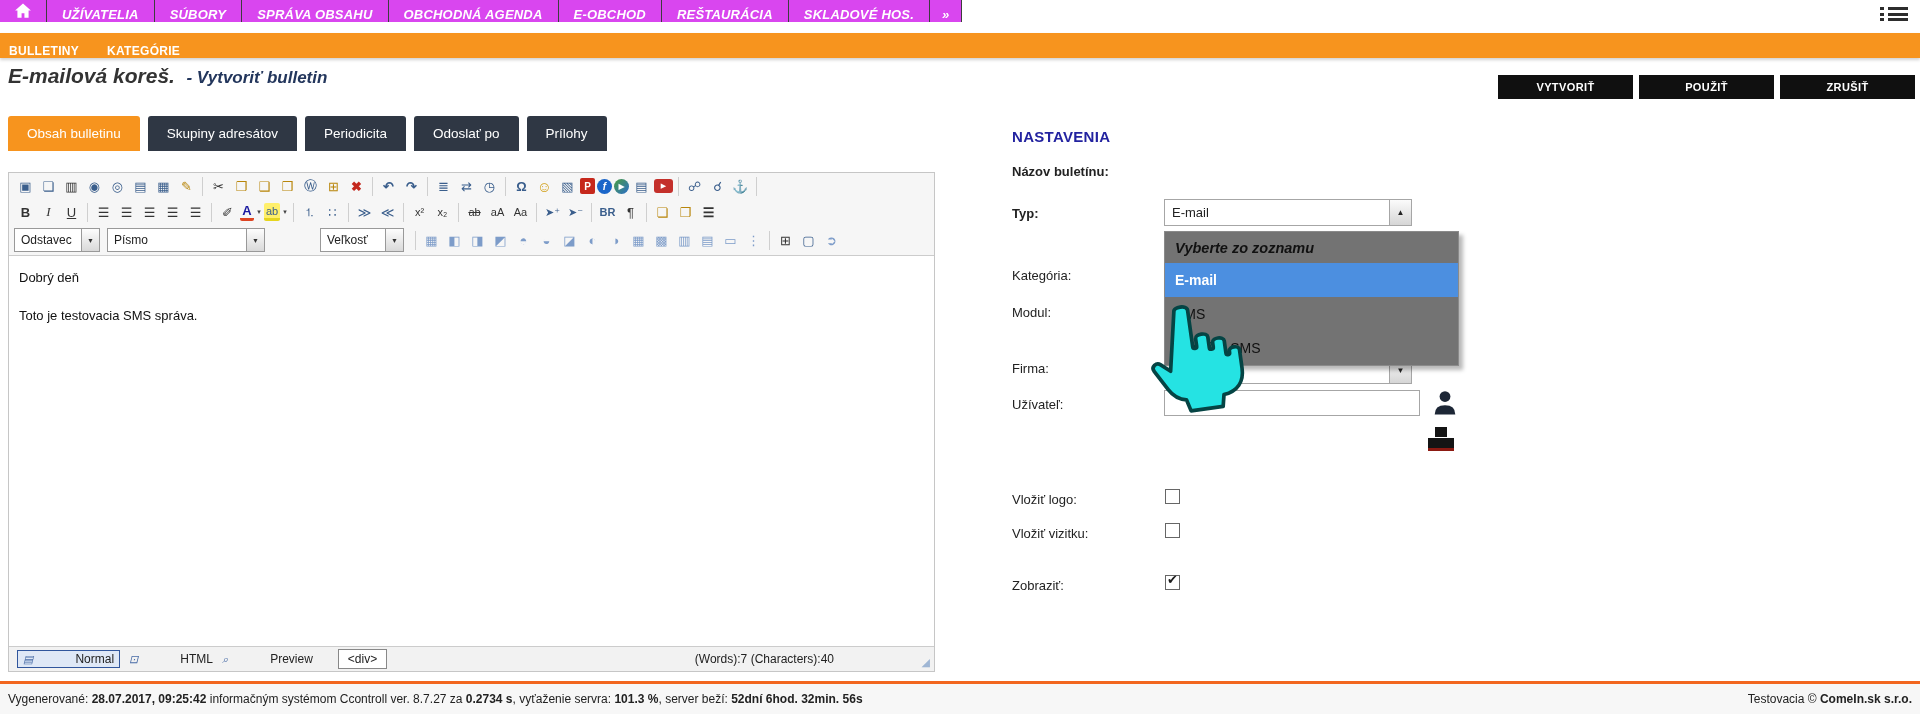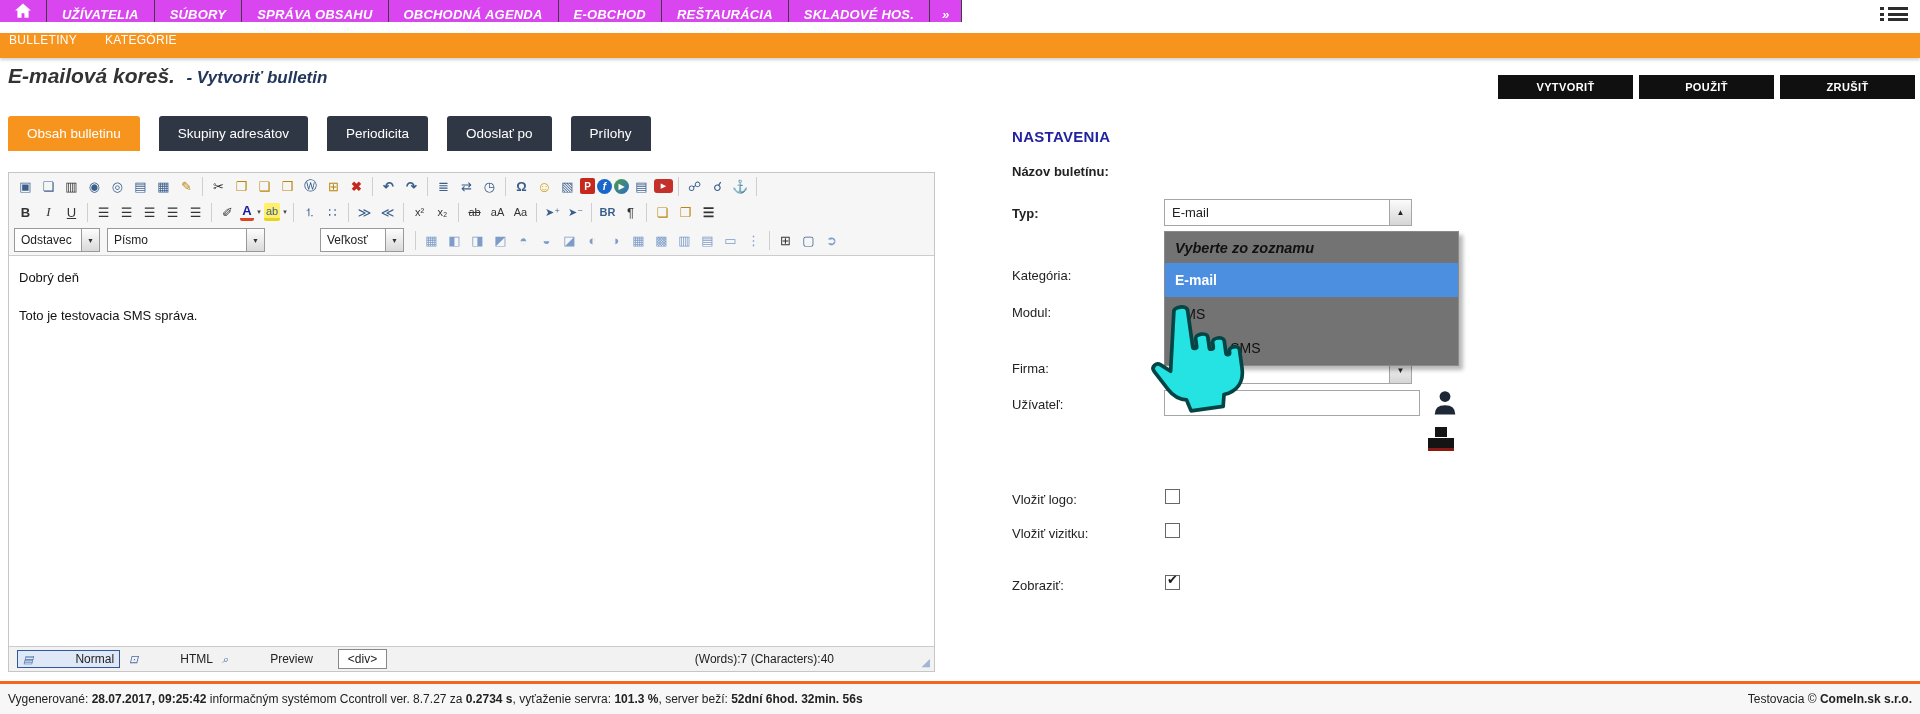--- a/index.html
+++ b/index.html
@@ -12,34 +12,34 @@
   .nav-item{color:#fff;font-size:13px;font-weight:bold;line-height:30px;padding:0 15px;
             border-right:1px solid #3d3d3d;letter-spacing:.2px;white-space:nowrap;cursor:pointer;}
   .nav-item.more{padding:0 12px;}
   .menu-btn{position:absolute;top:7px;right:12px;width:28px;height:18px;cursor:pointer;}
   .menu-btn i{display:block;height:3px;margin:0 0 2.5px 0;position:relative;}
   .menu-btn i::before{content:"";position:absolute;left:0;top:0;width:4px;height:3px;background:#2d2d2d;}
   .menu-btn i::after{content:"";position:absolute;left:8px;right:0;top:0;height:3px;background:#2d2d2d;}
 
   
   .subnav{position:absolute;left:0;top:33px;width:1920px;height:25px;background:#F7941E;
-          display:flex;align-items:flex-start;gap:28px;padding-left:9px;box-sizing:border-box;
-          box-shadow:0 2px 3px rgba(0,0,0,.18);}
+          display:flex;align-items:flex-end;gap:28px;padding-left:9px;box-sizing:border-box;
+          box-shadow:0 2px 3px rgba(0,0,0,.18);font-weight:bold;}
   .sub-item{color:#fff;font-size:12px;letter-spacing:.3px;cursor:pointer;}
 
   
   .pagetitle{position:absolute;left:8px;top:64px;white-space:nowrap;font-style:italic;}
   .pagetitle .t1{font-size:21px;font-weight:bold;color:#333;}
   .pagetitle .t2{font-size:17px;font-weight:bold;color:#23365c;margin-left:7px;}
   .hdr-btns{position:absolute;top:75px;right:5px;display:flex;gap:6px;}
   .hbtn{width:135px;height:24px;background:#101010;color:#fff;font-size:11px;font-weight:bold;
         border:none;letter-spacing:.4px;font-family:inherit;cursor:pointer;}
 
   
-  .tabs{position:absolute;left:8px;top:116px;display:flex;gap:19px;}
+  .tabs{position:absolute;left:8px;top:116px;display:flex;gap:8px;}
   .tab{height:35px;line-height:35px;padding:0 19px;background:#2F3744;color:#fff;
        font-size:13.5px;border-radius:3px 3px 0 0;white-space:nowrap;cursor:pointer;}
   .tab.active{background:#F7941E;}
 
   
   .editor{position:absolute;left:8px;top:172px;width:927px;height:500px;border:1px solid #c6c6c6;
           background:#f6f6f6;display:flex;flex-direction:column;box-sizing:border-box;}
   .tbrow{display:flex;align-items:center;padding:3px 5px;flex:0 0 auto;flex-wrap:nowrap;}
   .ti{min-width:21px;height:20px;display:inline-flex;align-items:center;justify-content:center;
       font-size:13px;color:#3a5e8c;margin:0 1px;border-radius:2px;cursor:pointer;font-style:normal;}

